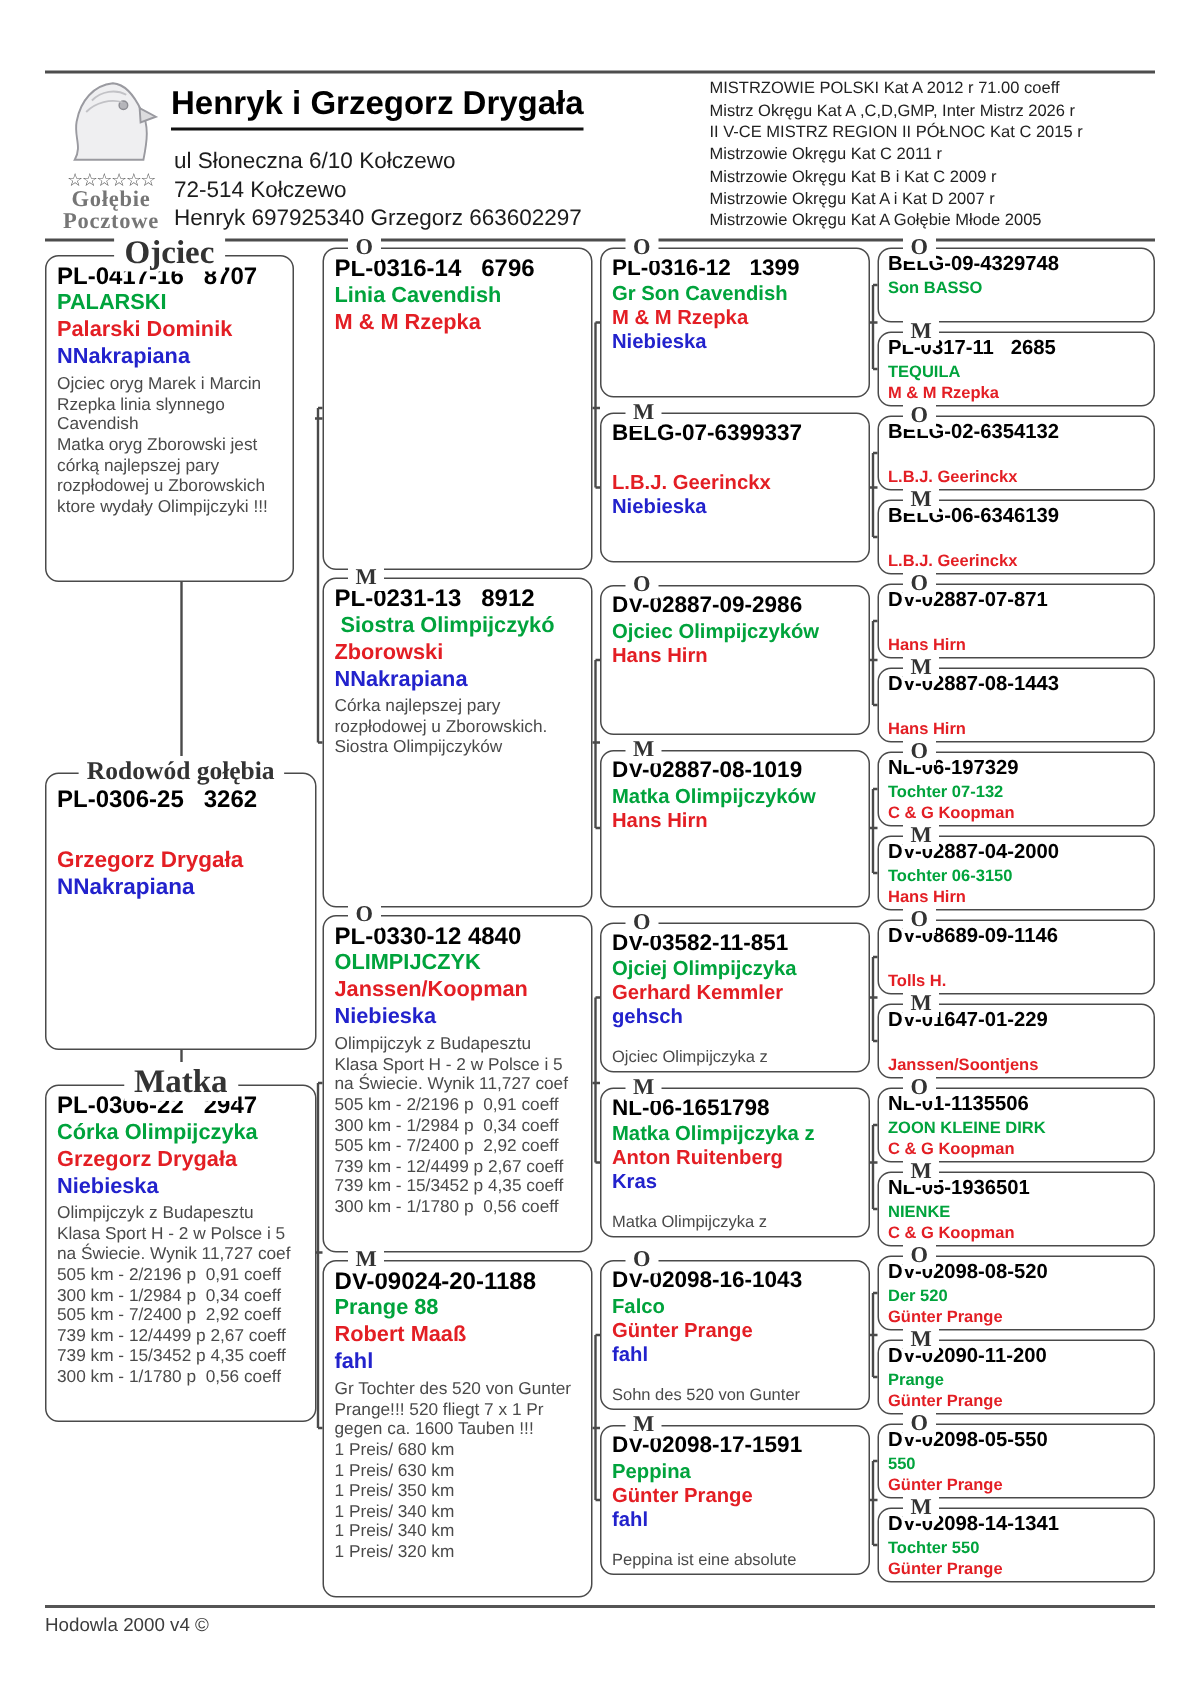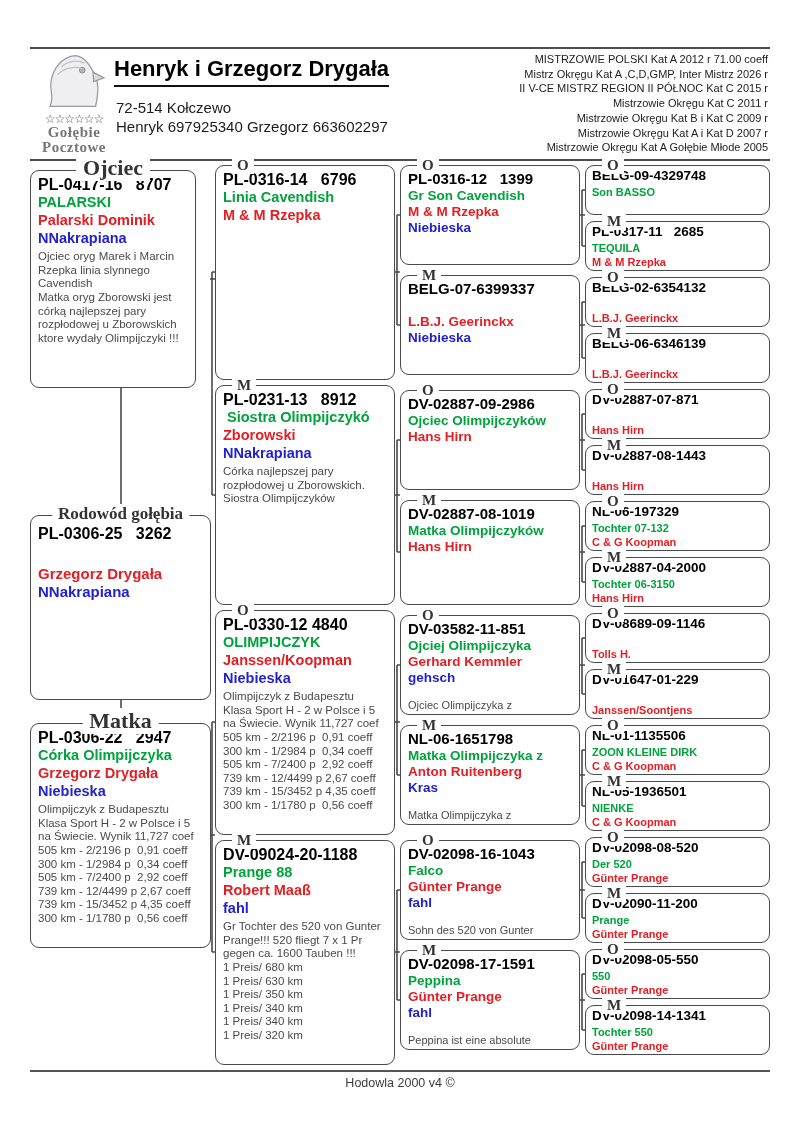--- a/index.html
+++ b/index.html
@@ -8,21 +8,21 @@
   
   .header{position:absolute;left:30px;top:47px;width:740px;height:110px;
           border-top:2px solid #4d4d4d;border-bottom:2px solid #4d4d4d;}
   .logo{position:absolute;left:4px;top:4px;width:80px;text-align:center;line-height:1;}
   .logo-stars{font-size:12px;color:#555;letter-spacing:-1px;display:block;margin-top:1px;}
   .logo-txt{display:block;font-family:"Liberation Serif",serif;font-weight:bold;
             font-size:15px;color:#767676;letter-spacing:.5px;}
   .title{position:absolute;left:84px;top:7px;font-size:22px;font-weight:bold;
          border-bottom:2px solid #111;padding-bottom:3px;white-space:nowrap;}
   .addr{position:absolute;left:86px;top:50px;font-size:15px;color:#1c1c1c;line-height:1.26;}
-  .achv{position:absolute;right:2px;top:3px;width:295px;text-align:right;
+  .achv{position:absolute;right:2px;top:3px;width:295px;text-align:left;
         font-size:11px;color:#222;line-height:1.34;}
   
   .ped{position:absolute;left:30px;top:160px;width:740px;height:905px;}
   .connectors{position:absolute;left:0;top:0;}
   .box{position:absolute;background:#fff;border:1.6px solid #4a4a4a;border-radius:9px;
        padding:4px 5px 2px 7px;box-sizing:border-box;}
   .lbl{position:absolute;top:-10px;left:16px;background:#fff;padding:0 5px;
        font-family:"Liberation Serif",serif;font-weight:bold;font-size:15px;color:#333;line-height:1.2;}
   .col1lbl{left:50%;transform:translateX(-50%);font-size:22px;top:-16px;white-space:nowrap;padding:0 7px;}
   .midlbl{left:50%;transform:translateX(-50%);font-size:17px;top:-12px;white-space:nowrap;padding:0 6px;}
@@ -31,21 +31,21 @@
   .g{color:#00a33c;} .r{color:#e31e24;} .b{color:#2222cc;}
   .desc{font-size:11.5px;color:#4a4a4a;line-height:1.18;white-space:pre-wrap;margin-top:3px;}
   .c3 .ring{font-size:15px;} .c3 .nm{font-size:13.5px;min-height:16px;line-height:1.2;}
   .c3 .desc{font-size:11px;margin-top:12px;}
   .c4{padding:2px 4px 1px 6px;}
   .c4 .ring{font-size:13.5px;line-height:1.25;}
   .c4 .nm{font-size:11px;line-height:1.3;min-height:14px;}
   .subj-gap{min-height:22px;}
   
   .footline{position:absolute;left:30px;top:1070px;width:740px;border-top:2px solid #555;}
-  .credit{position:absolute;left:30px;top:1076px;width:740px;text-align:center;
+  .credit{position:absolute;left:30px;top:1076px;width:740px;text-align:left;
           font-size:12.5px;color:#3d3d3d;}
 </style>
 </head>
 <body>
 
 <div class="page">
 
   <div class="header">
     <div class="logo">
       <svg width="64" height="56" viewBox="0 0 100 88">
@@ -53,20 +53,21 @@
         <path d="M80 30 L97 39 L81 45 Z" fill="#dcdcde" stroke="#9a9aa0" stroke-width="2"></path>
         <circle cx="63" cy="27" r="4.5" fill="#b5b5ba" stroke="#8c8c92" stroke-width="1.5"></circle>
         <path d="M30 22 C40 12 55 10 66 16 M24 34 C34 24 50 20 62 24" fill="none" stroke="#c2c2c6" stroke-width="2"></path>
       </svg>
       <span class="logo-stars">☆☆☆☆☆☆</span>
       <span class="logo-txt">Gołębie</span>
       <span class="logo-txt">Pocztowe</span>
     </div>
     <div class="title">Henryk i Grzegorz Drygała</div>
     <div class="addr">
+      <div>ul Słoneczna 6/10 Kołczewo</div>
       <div>72-514 Kołczewo</div>
       <div>Henryk 697925340 Grzegorz 663602297</div>
     </div>
     <div class="achv">
       <div>MISTRZOWIE POLSKI Kat A  2012 r 71.00 coeff</div>
       <div>Mistrz Okręgu Kat A ,C,D,GMP, Inter Mistrz 2026 r</div>
       <div>II V-CE MISTRZ REGION II PÓŁNOC Kat C 2015 r</div>
       <div>Mistrzowie Okręgu Kat C 2011 r</div>
       <div>Mistrzowie Okręgu Kat B i Kat C 2009 r</div>
       <div>Mistrzowie Okręgu Kat A i Kat D 2007 r</div>

